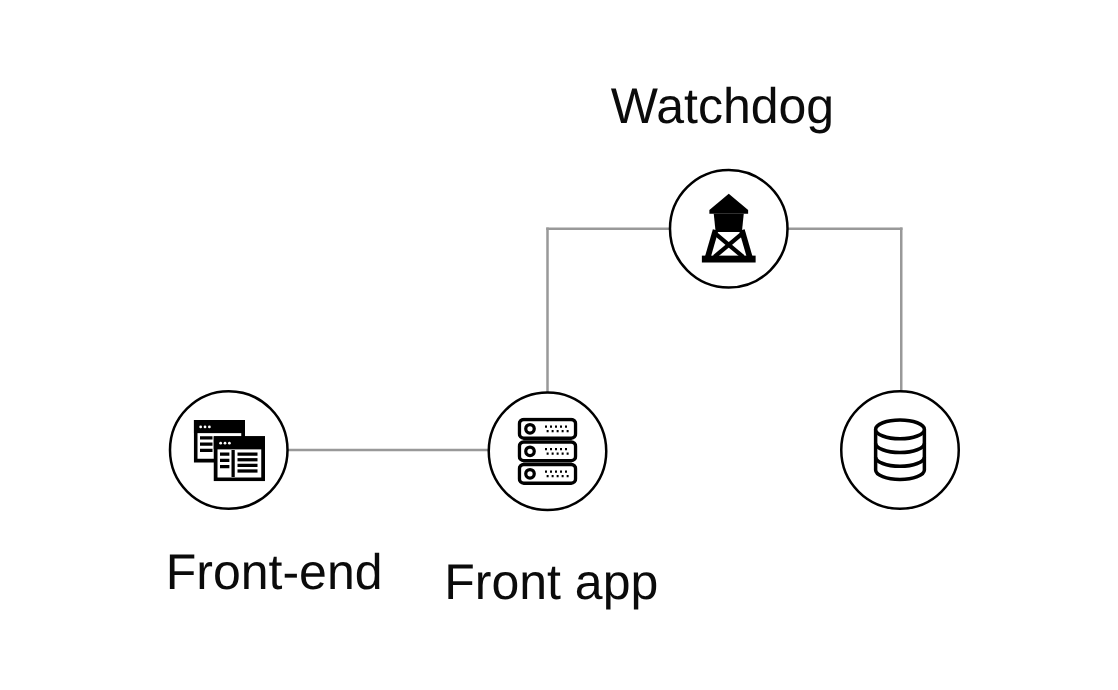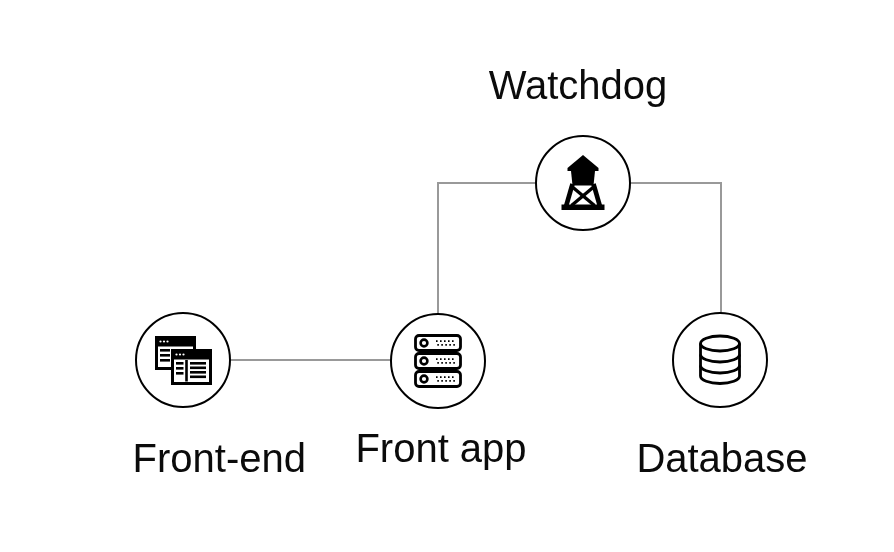--- a/index.html
+++ b/index.html
@@ -100,25 +100,24 @@
       <circle cx="10" cy="27" r="3.4" stroke="#000" stroke-width="2.6"></circle>
       <circle cx="10" cy="45" r="3.4" stroke="#000" stroke-width="2.6"></circle>
       <line x1="22" y1="7.2" x2="41" y2="7.2" stroke="#000" stroke-width="1.8" stroke-dasharray="1.6 2.4"></line>
       <line x1="23.3" y1="10.8" x2="41" y2="10.8" stroke="#000" stroke-width="1.8" stroke-dasharray="1.6 2.4"></line>
       <line x1="22" y1="25.2" x2="41" y2="25.2" stroke="#000" stroke-width="1.8" stroke-dasharray="1.6 2.4"></line>
       <line x1="23.3" y1="28.8" x2="41" y2="28.8" stroke="#000" stroke-width="1.8" stroke-dasharray="1.6 2.4"></line>
       <line x1="22" y1="43.2" x2="41" y2="43.2" stroke="#000" stroke-width="1.8" stroke-dasharray="1.6 2.4"></line>
       <line x1="23.3" y1="46.8" x2="41" y2="46.8" stroke="#000" stroke-width="1.8" stroke-dasharray="1.6 2.4"></line>
     </svg>
   </div>
-  <div class="node-label" style="left:311px; top:424px;">Front app</div>
+  <div class="node-label" style="left:311px; top:442px;">Front app</div>
 
   <div class="node-circle" style="left:672px; top:312px;">
     <svg width="46" height="52" viewBox="0 0 46 52" fill="none">
       <path d="M3.5,9.5 L3.5,42 A19.5,7.5 0 0 0 42.5,42 L42.5,9.5" stroke="#000" stroke-width="2.8" fill="#fff"></path>
       <path d="M3.5,20.5 A19.5,7.5 0 0 0 42.5,20.5" stroke="#000" stroke-width="2.8" fill="none"></path>
       <path d="M3.5,31.5 A19.5,7.5 0 0 0 42.5,31.5" stroke="#000" stroke-width="2.8" fill="none"></path>
       <ellipse cx="23" cy="9.5" rx="19.5" ry="7.5" fill="#fff" stroke="#000" stroke-width="2.8"></ellipse>
     </svg>
   </div>
-  <div class="node-label" style="left:592px; top:434px;">Database</div>
 
 </div>
 
 </body></html>

